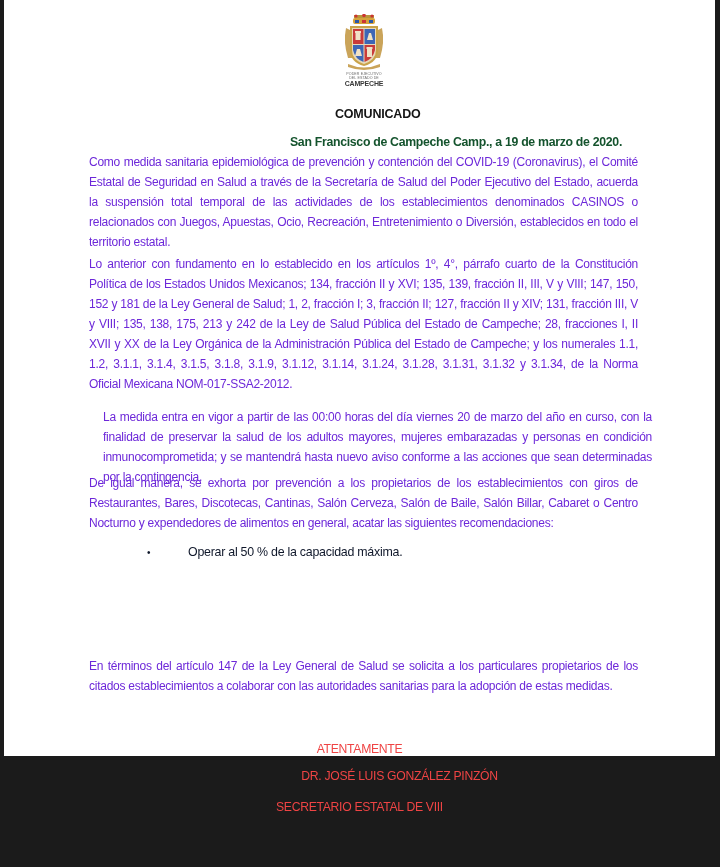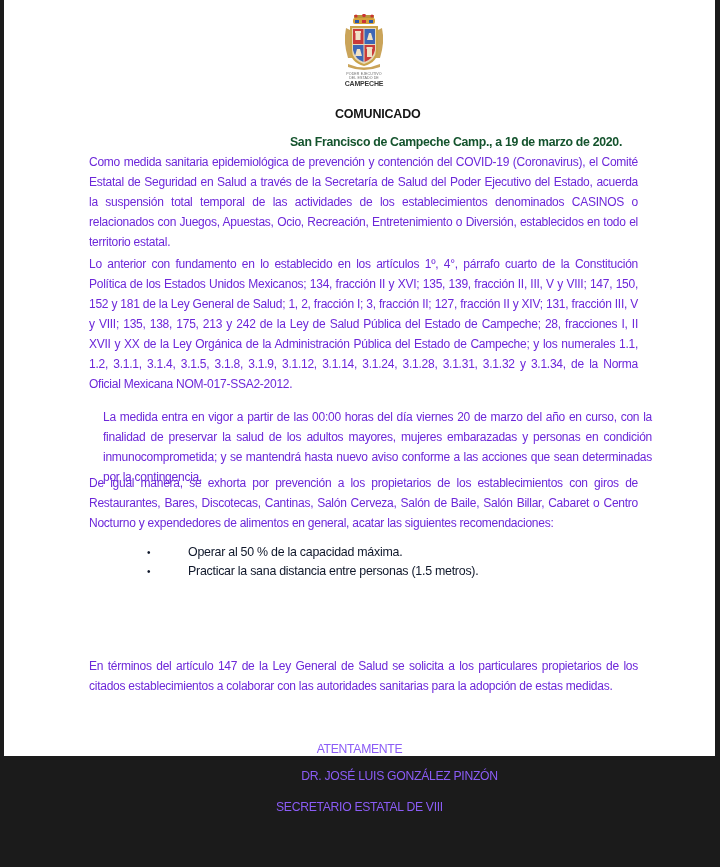--- a/index.html
+++ b/index.html
@@ -35,21 +35,21 @@
   }
   .list {
     position: absolute; left: 124px; width: 504px;
     font-size: 12.4px; line-height: 18.4px; color: #0f172a;
     text-align: justify; letter-spacing: -0.25px; margin: 5px; padding: 0; list-style: none;
   }
   .list li { text-indent: 0; margin: 0; padding: 0; }
   .bullet { display: inline-block; width: 55px; padding-left: 14px; box-sizing: border-box; font-size: 10px; }
   .sign {
     position: absolute; left: 0; width: 711px; text-align: center;
-    font-size: 12.2px; color: #8b5cf6; letter-spacing: -0.3px;
+    font-size: 12.2px; color: #ef4444; letter-spacing: -0.3px;
   }
 </style>
 </head>
 <body>
 
 <div class="page">
 
   <div class="crest">
     <svg width="44" height="56" viewBox="0 0 44 56">
 
@@ -90,21 +90,20 @@
   <div class="title">COMUNICADO</div>
   <div class="dateline">San Francisco de Campeche Camp., a 19 de marzo de 2020.</div>
 
   <p class="para" style="top:152px; margin:0;">Como medida sanitaria epidemiológica de prevención y contención del COVID-19 (Coronavirus), el Comité Estatal de Seguridad en Salud a través de la Secretaría de Salud del Poder Ejecutivo del Estado, acuerda la suspensión total temporal de las actividades de los establecimientos denominados CASINOS o  relacionados con Juegos, Apuestas, Ocio, Recreación, Entretenimiento o Diversión, establecidos en todo el territorio estatal.</p>
   <p class="para" style="top:254px; margin:0;">Lo anterior con fundamento en lo establecido en los artículos 1º, 4°, párrafo cuarto de la Constitución Política de los Estados Unidos Mexicanos; 134, fracción II y XVI; 135, 139, fracción II, III, V y VIII; 147, 150, 152 y 181 de la Ley General de Salud; 1, 2, fracción I; 3, fracción II; 127, fracción II y XIV; 131, fracción III, V y VIII; 135, 138, 175, 213 y 242 de la Ley de Salud Pública del Estado de Campeche; 28, fracciones I, II XVII y XX de la Ley Orgánica de la Administración Pública del Estado de Campeche; y los numerales 1.1, 1.2, 3.1.1, 3.1.4, 3.1.5, 3.1.8, 3.1.9, 3.1.12, 3.1.14, 3.1.24, 3.1.28, 3.1.31, 3.1.32 y 3.1.34, de la  Norma Oficial Mexicana NOM-017-SSA2-2012.</p>
   <p class="para" style="top:393px; margin:14px;">La medida entra en vigor a partir de las 00:00 horas del día viernes 20 de marzo del año en curso, con la finalidad de preservar la salud de los adultos mayores, mujeres embarazadas y personas en condición inmunocomprometida; y se mantendrá hasta nuevo aviso conforme a las acciones que sean determinadas por la contingencia.</p>
   <p class="para" style="top:473px; margin:0;">De igual manera, se exhorta por prevención a los propietarios de los establecimientos con giros de Restaurantes, Bares, Discotecas, Cantinas, Salón Cerveza, Salón de Baile, Salón Billar, Cabaret o Centro Nocturno y expendedores de alimentos en general, acatar las siguientes recomendaciones:</p>
 
   <ul class="list" style="top:538px;">
     <li><span class="bullet">•</span><span>Operar al 50 % de la capacidad máxima.</span></li>
-    <li><span class="bullet">•</span><span>Practicar la sana distancia entre personas (1.5 metros).</span></li>
   </ul>
 
   <p class="para" style="top:656px; margin:0;">En términos del artículo 147 de la Ley General de Salud se solicita a los particulares propietarios de los citados establecimientos a colaborar con las autoridades sanitarias para la adopción de estas medidas.</p>
 
   <div class="sign" style="top:742px;">ATENTAMENTE</div>
   <div class="sign" style="top:769px;margin-left:40px;">DR. JOSÉ LUIS GONZÁLEZ PINZÓN</div>
   <div class="sign" style="top:800px;">SECRETARIO ESTATAL DE VIII</div>
 </div>
 
 </body></html>

